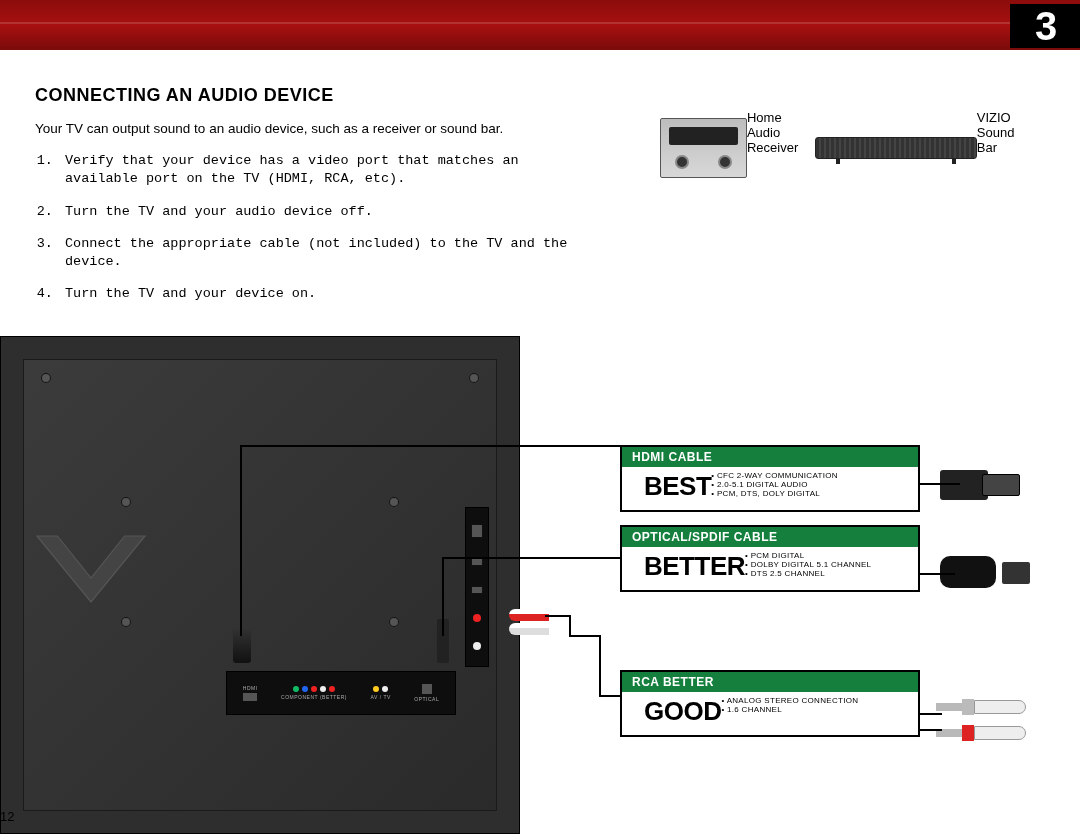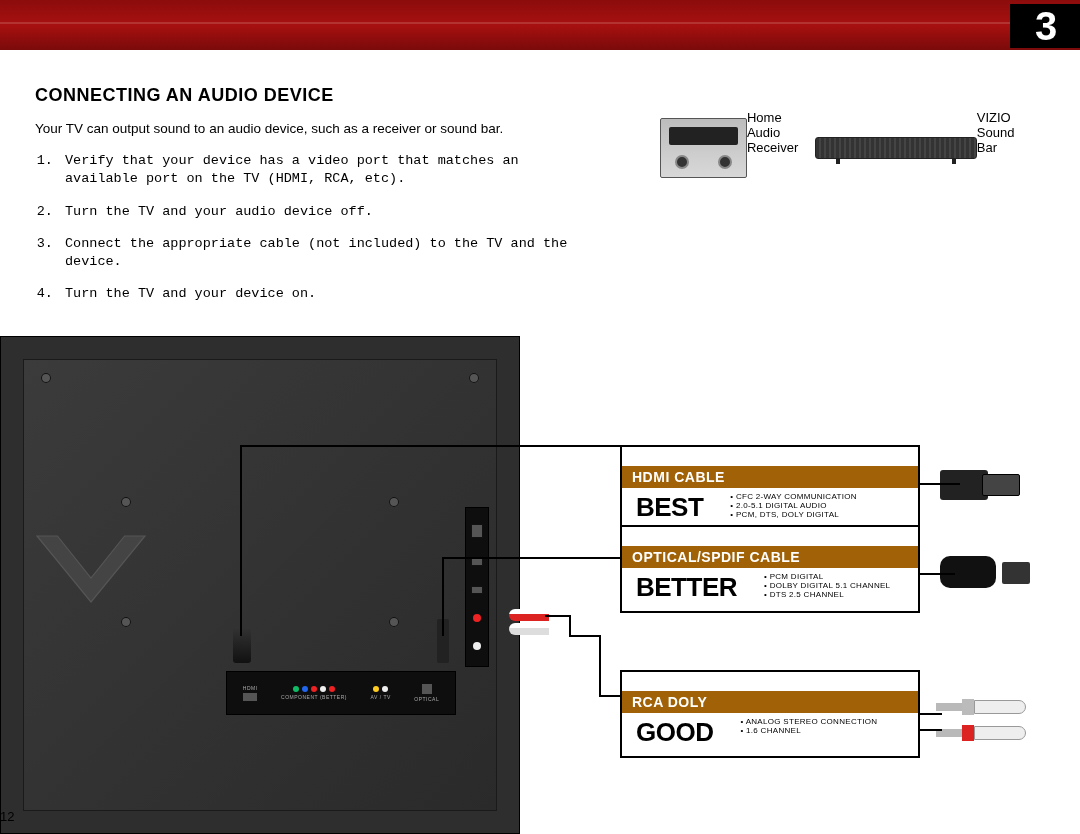--- a/index.html
+++ b/index.html
@@ -140,24 +140,24 @@
   .rca-tip.red{background:linear-gradient(#fff 0 40%,#d22 40%)}
   .rca-tip.white{background:linear-gradient(#fff 0 40%,#ddd 40%)}
 
   
   .cable-box{
     position:absolute; left:620px;
     border:2px solid #000; background:#fff;
     width:300px;
   }
   .cable-box .hdr{
-    background:#a16207;color:#fff;font-size:14px;font-weight:bold;
-    padding:3px 10px;letter-spacing:0.5px;margin-top:19px;
-  }
-  .cable-box .body{display:flex; padding:4px 14px 8px; gap:27px; align-items:flex-start}
+    background:#15803d;color:#fff;font-size:12px;font-weight:bold;
+    padding:3px 10px;letter-spacing:0.5px;
+  }
+  .cable-box .body{display:flex; padding:4px 22px 8px; gap:0; align-items:flex-start}
   .rank{font-size:26px; font-weight:900; letter-spacing:-0.5px}
   .cable-box ul{list-style:none; font-size:8px; font-weight:normal; letter-spacing:0.3px}
   .cable-box ul li::before{content:"• ";}
   .cb1{top:445px} .cb2{top:525px} .cb3{top:670px}
 
   
   .big-conn{position:absolute}
   .hdmi-conn{top:468px; left:940px; width:80px;height:36px;}
   .hdmi-conn .plug{width:38px;height:22px;background:#444;border:1px solid #000;position:absolute;right:0;top:6px;border-radius:2px}
   .hdmi-conn .body{width:48px;height:30px;background:#222;position:absolute;left:0;top:2px;border-radius:3px}
@@ -281,21 +281,21 @@
   <div class="body">
     <div class="rank">BETTER</div>
     <ul>
       <li>PCM DIGITAL</li>
       <li>DOLBY DIGITAL 5.1 CHANNEL</li>
       <li>DTS 2.5 CHANNEL</li>
     </ul>
   </div>
 </div>
 <div class="cable-box cb3">
-  <div class="hdr">RCA DOLY</div>
+  <div class="hdr">RCA BETTER</div>
   <div class="body">
     <div class="rank">GOOD</div>
     <ul>
       <li>ANALOG STEREO CONNECTION</li>
       <li>1.6 CHANNEL</li>
     </ul>
   </div>
 </div>
 
 <div class="big-conn hdmi-conn">

